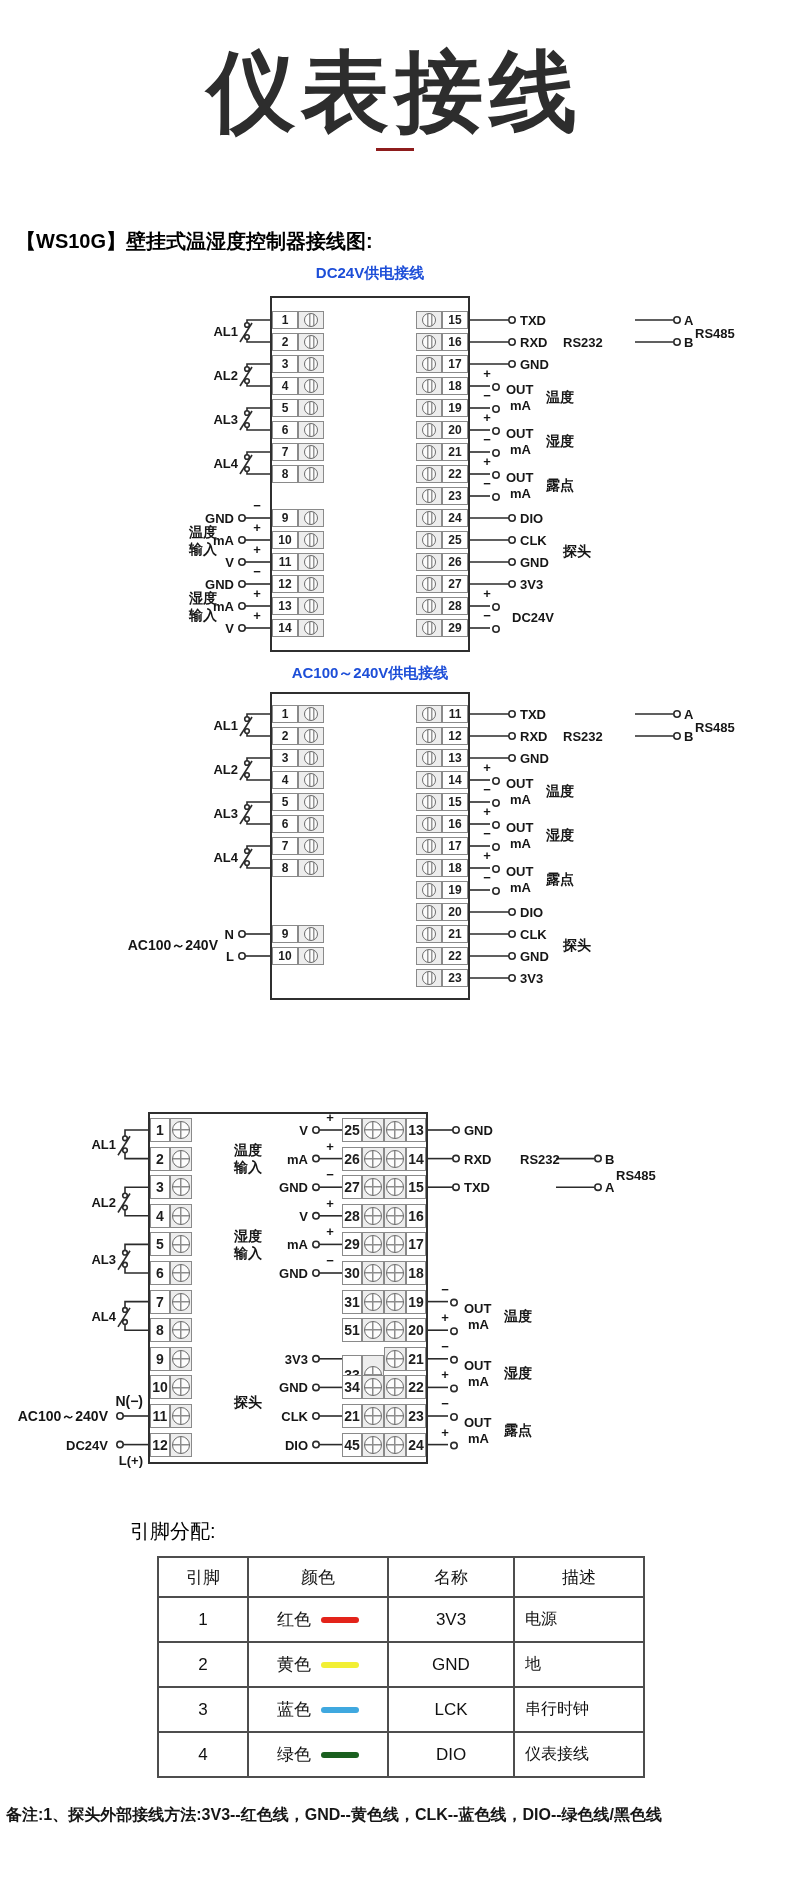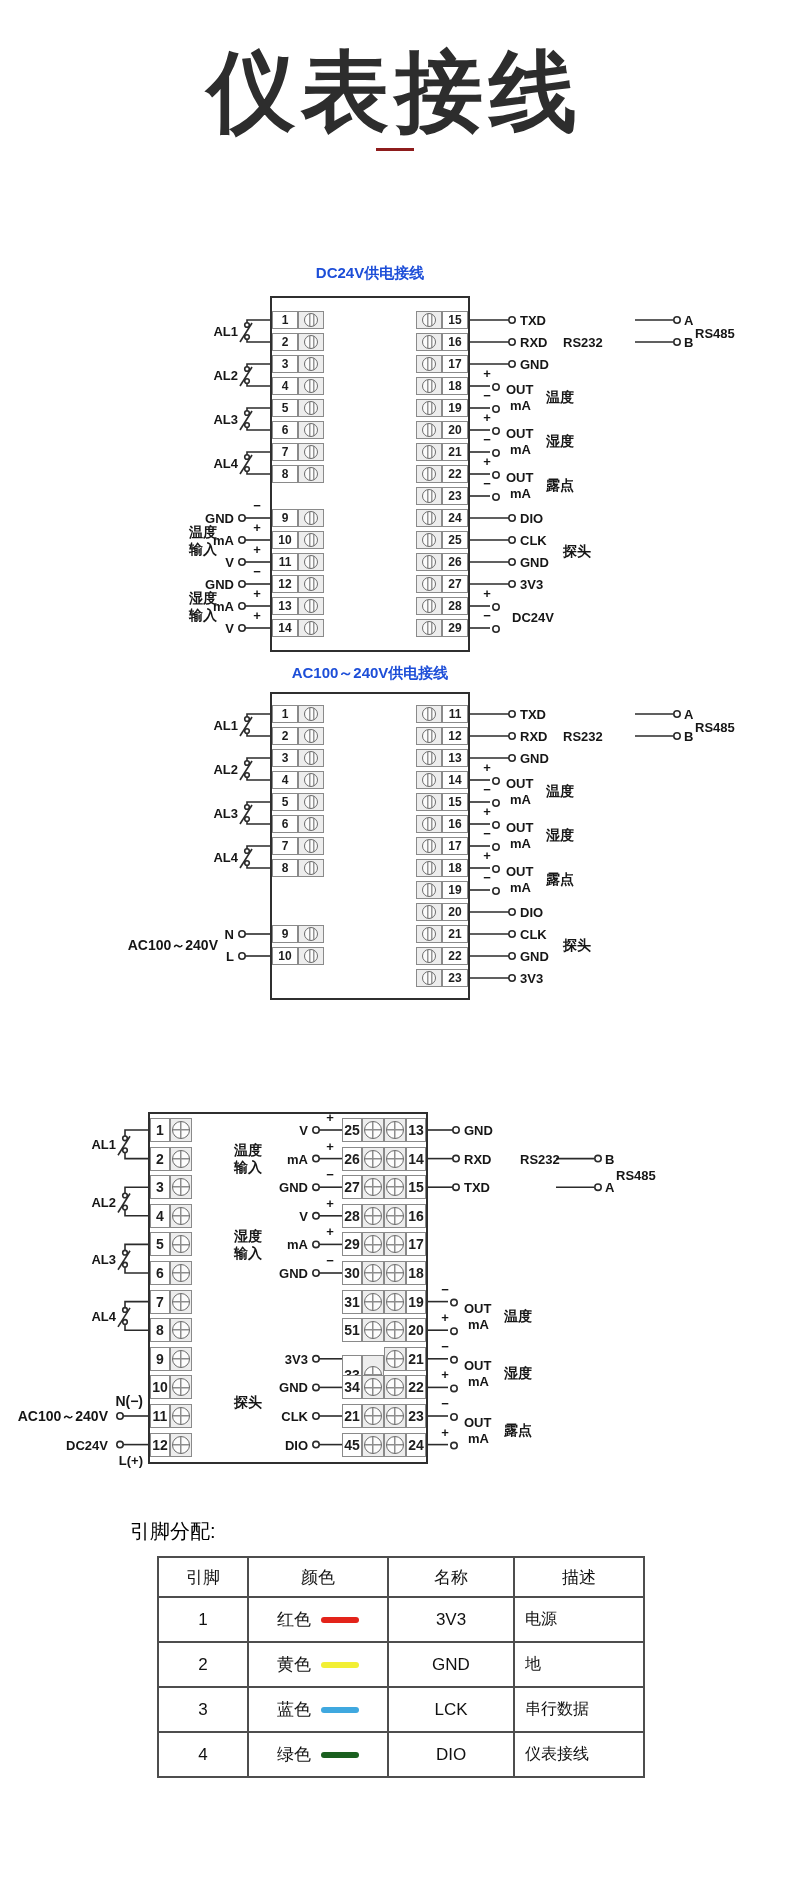--- a/index.html
+++ b/index.html
@@ -38,20 +38,21 @@
   .notes{position:absolute;left:6px;top:1800px;width:784px;font-size:16px;font-weight:600;color:#161616;line-height:1.9}
   .note2{padding-left:32px}
 </style>
 </head>
 <body>
 
 <div class="page">
   <h1 class="title">仪表接线</h1>
   <div class="title-underline"></div>
 
+  <div class="sec-head sec1">【WS10G】壁挂式温湿度控制器接线图:</div>
   <div class="diagram" style="top: 256px; height: 400px;">
       <div class="dbox" style="left: 270px; top: 40px; width: 200px; height: 356px;"></div>
       <svg width="790" height="400" class="dsvg">
         <path d="M270,64H247V67" fill="none" stroke="#2b2b2b" stroke-width="1.6"></path>
         <path d="M270,86H247V83" fill="none" stroke="#2b2b2b" stroke-width="1.6"></path>
         <circle cx="247" cy="69" r="2.3" fill="#fff" stroke="#2b2b2b" stroke-width="1.6"></circle>
         <circle cx="247" cy="81" r="2.3" fill="#fff" stroke="#2b2b2b" stroke-width="1.6"></circle>
         <path d="M240,86L252,67" fill="none" stroke="#2b2b2b" stroke-width="1.6"></path>
         <path d="M270,108H247V111" fill="none" stroke="#2b2b2b" stroke-width="1.6"></path>
         <path d="M270,130H247V127" fill="none" stroke="#2b2b2b" stroke-width="1.6"></path>
@@ -933,26 +934,27 @@
         <tr>
           <td class="c-pin">2</td>
           <td class="c-color"><span class="cname">黄色</span><span class="cbar" style="background: rgb(242, 239, 52);"></span></td>
           <td class="c-name">GND</td>
           <td class="c-desc">地</td>
         </tr>
         <tr>
           <td class="c-pin">3</td>
           <td class="c-color"><span class="cname">蓝色</span><span class="cbar" style="background: rgb(63, 168, 223);"></span></td>
           <td class="c-name">LCK</td>
-          <td class="c-desc">串行数据</td>
+          <td class="c-desc">串行时钟</td>
         </tr>
         <tr>
           <td class="c-pin">4</td>
           <td class="c-color"><span class="cname">绿色</span><span class="cbar" style="background: rgb(26, 95, 31);"></span></td>
           <td class="c-name">DIO</td>
           <td class="c-desc">仪表接线</td>
         </tr>
       </tbody>
     </table>
 
   <div class="notes">
+    <div class="note1">备注:1、探头外部接线方法:3V3--红色线，GND--黄色线，CLK--蓝色线，DIO--绿色线/黑色线</div>
   </div>
 </div>
 
 </body></html>

